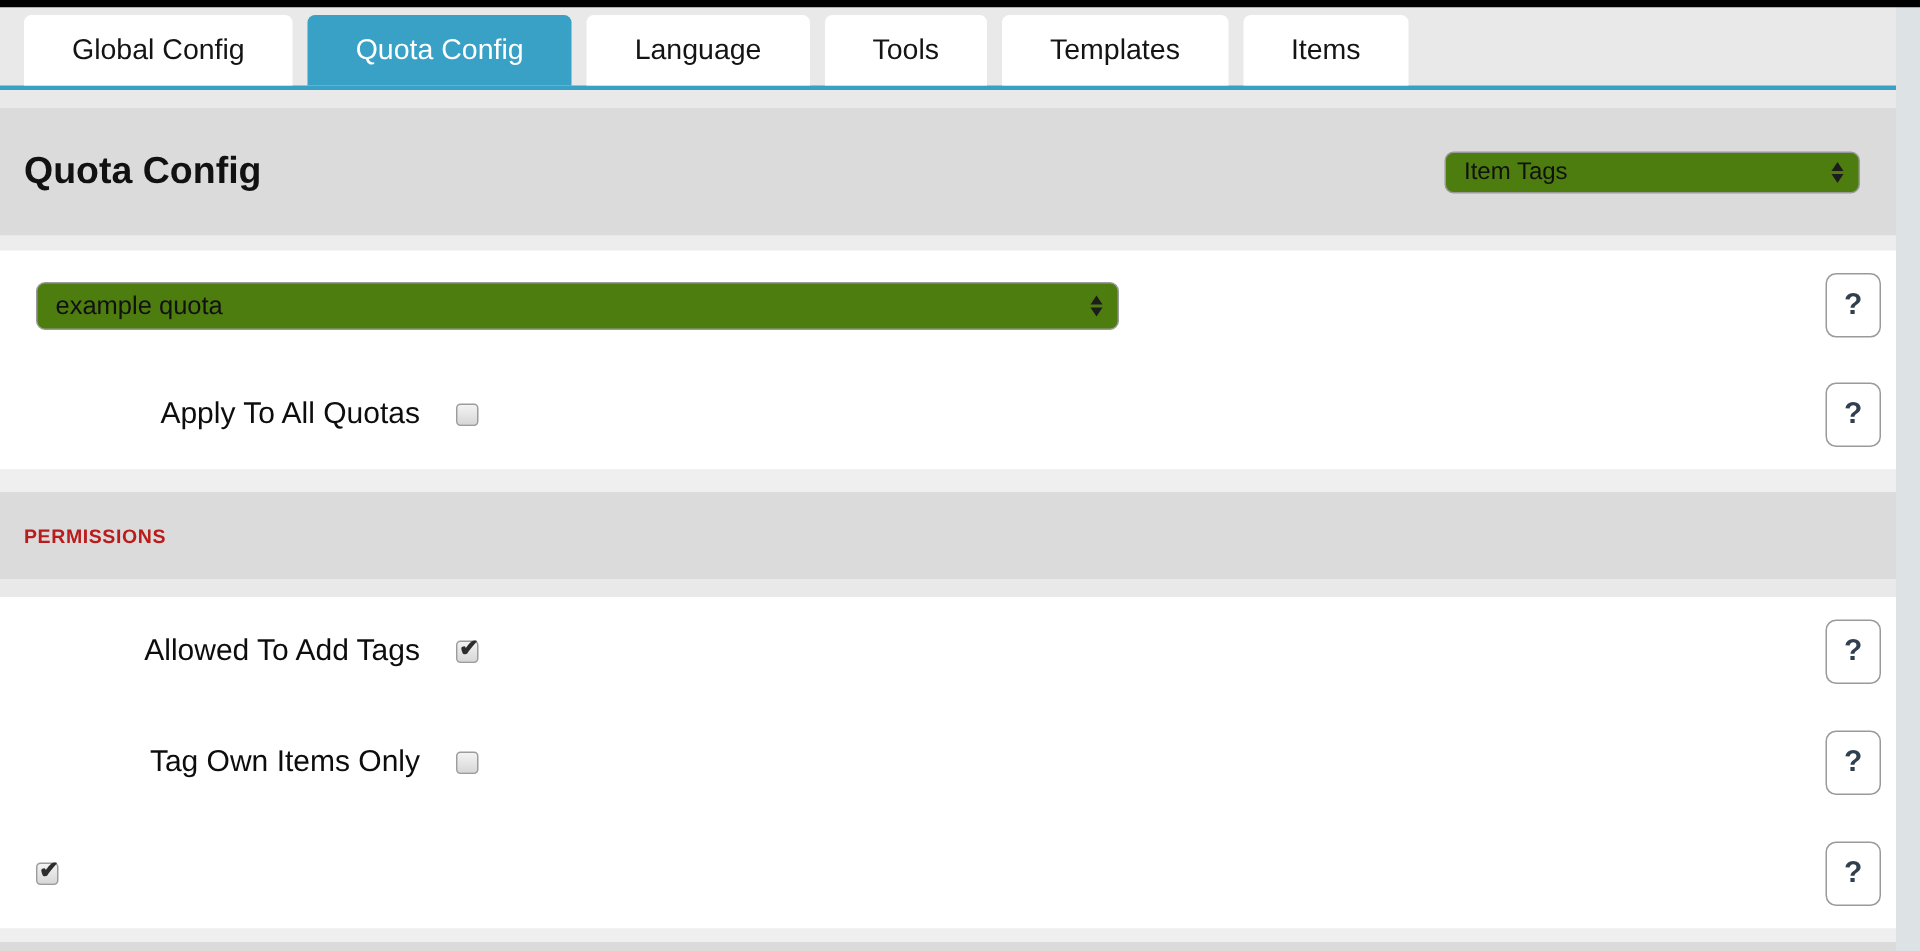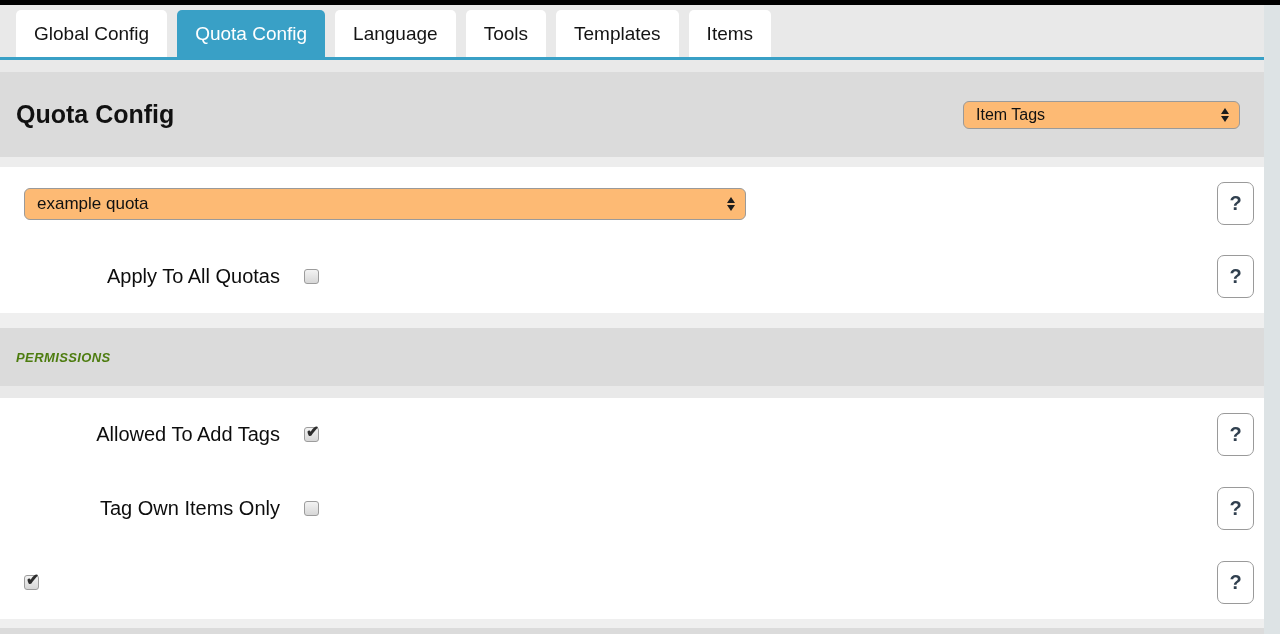--- a/index.html
+++ b/index.html
@@ -16,21 +16,21 @@
   }
   .main{width:1264px;}
 
   
   .tabbar{
     height:52px;background:#e9e9e9;
     display:flex;align-items:flex-end;padding-left:16px;box-sizing:border-box;
   }
   .tab{
     height:47px;display:flex;align-items:center;
-    padding:0 18px;margin-right:10px;
+    padding:0 32px;margin-right:10px;
     background:#ffffff;color:#141414;
     font-size:19px;border-radius:5px 5px 0 0;
     cursor:pointer;white-space:nowrap;
   }
   .tab.active{background:#39a0c6;color:#ffffff;}
   .tab-underline{height:3px;background:#39a0c6;width:1264px;}
   .gap-strip{height:12px;background:#e9e9e9;width:1264px;}
 
   
   .page-header{
@@ -41,21 +41,21 @@
   .page-title{
     font-size:25px;font-weight:bold;margin:0;color:#111;
   }
 
   
   .select-wrap{position:relative;display:inline-block;}
   .select-wrap select{
     -webkit-appearance:none;appearance:none;
     font-family:"Liberation Sans","DejaVu Sans",sans-serif;
     border:1px solid #9a9a9a;border-radius:6px;
-    background:#fdba74;color:#111;
+    background:#4d7c0f;color:#111;
     padding:0 30px 0 12px;margin:0;
     width:100%;box-sizing:border-box;
   }
   .select-wrap.scope select{height:28px;font-size:16px;}
   .select-wrap.scope{width:277px;}
   .select-wrap.wide{width:722px;}
   .select-wrap.wide select{height:32px;font-size:17px;}
   .caret{
     position:absolute;right:11px;top:50%;transform:translateY(-50%);
     display:flex;flex-direction:column;align-items:center;pointer-events:none;
@@ -84,21 +84,21 @@
     font-size:20px;font-weight:bold;color:#31404f;
     display:flex;align-items:center;justify-content:center;cursor:pointer;
   }
 
   
   .section-band{
     height:58px;background:#dbdbdb;width:1264px;
     display:flex;align-items:center;padding-left:16px;box-sizing:border-box;
   }
   .section-band h2{
-    margin:0;font-size:13px;font-weight:bold;color:#4d7c0f;letter-spacing:0.4px;font-style:italic;
+    margin:0;font-size:13px;font-weight:bold;color:#b91c1c;letter-spacing:0.4px;
   }
 
   
   .checkbox{
     -webkit-appearance:none;appearance:none;
     width:15px;height:15px;margin:0;
     border:1px solid #9c9c9c;border-radius:3px;
     background:linear-gradient(#f3f3f3,#d7d7d7);
     position:relative;cursor:pointer;
   }

